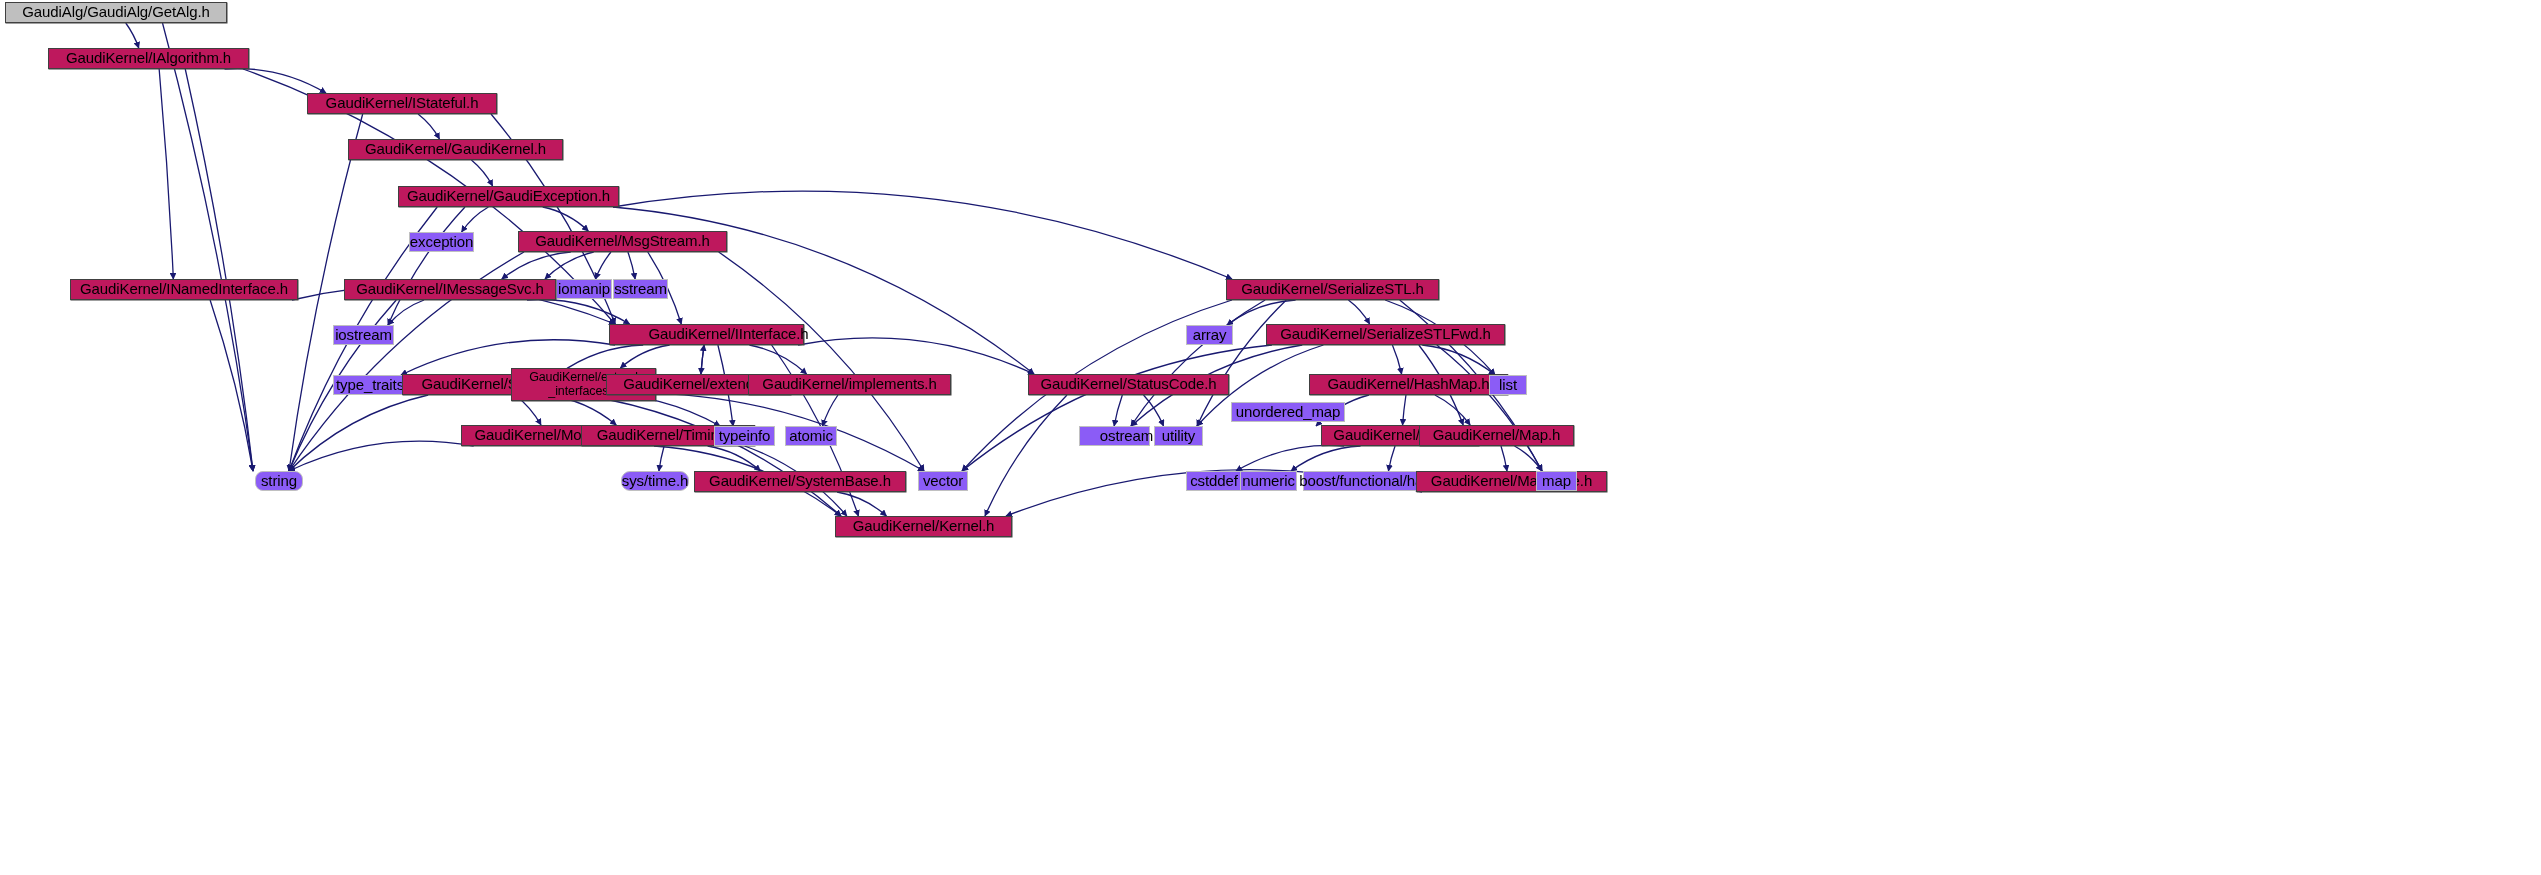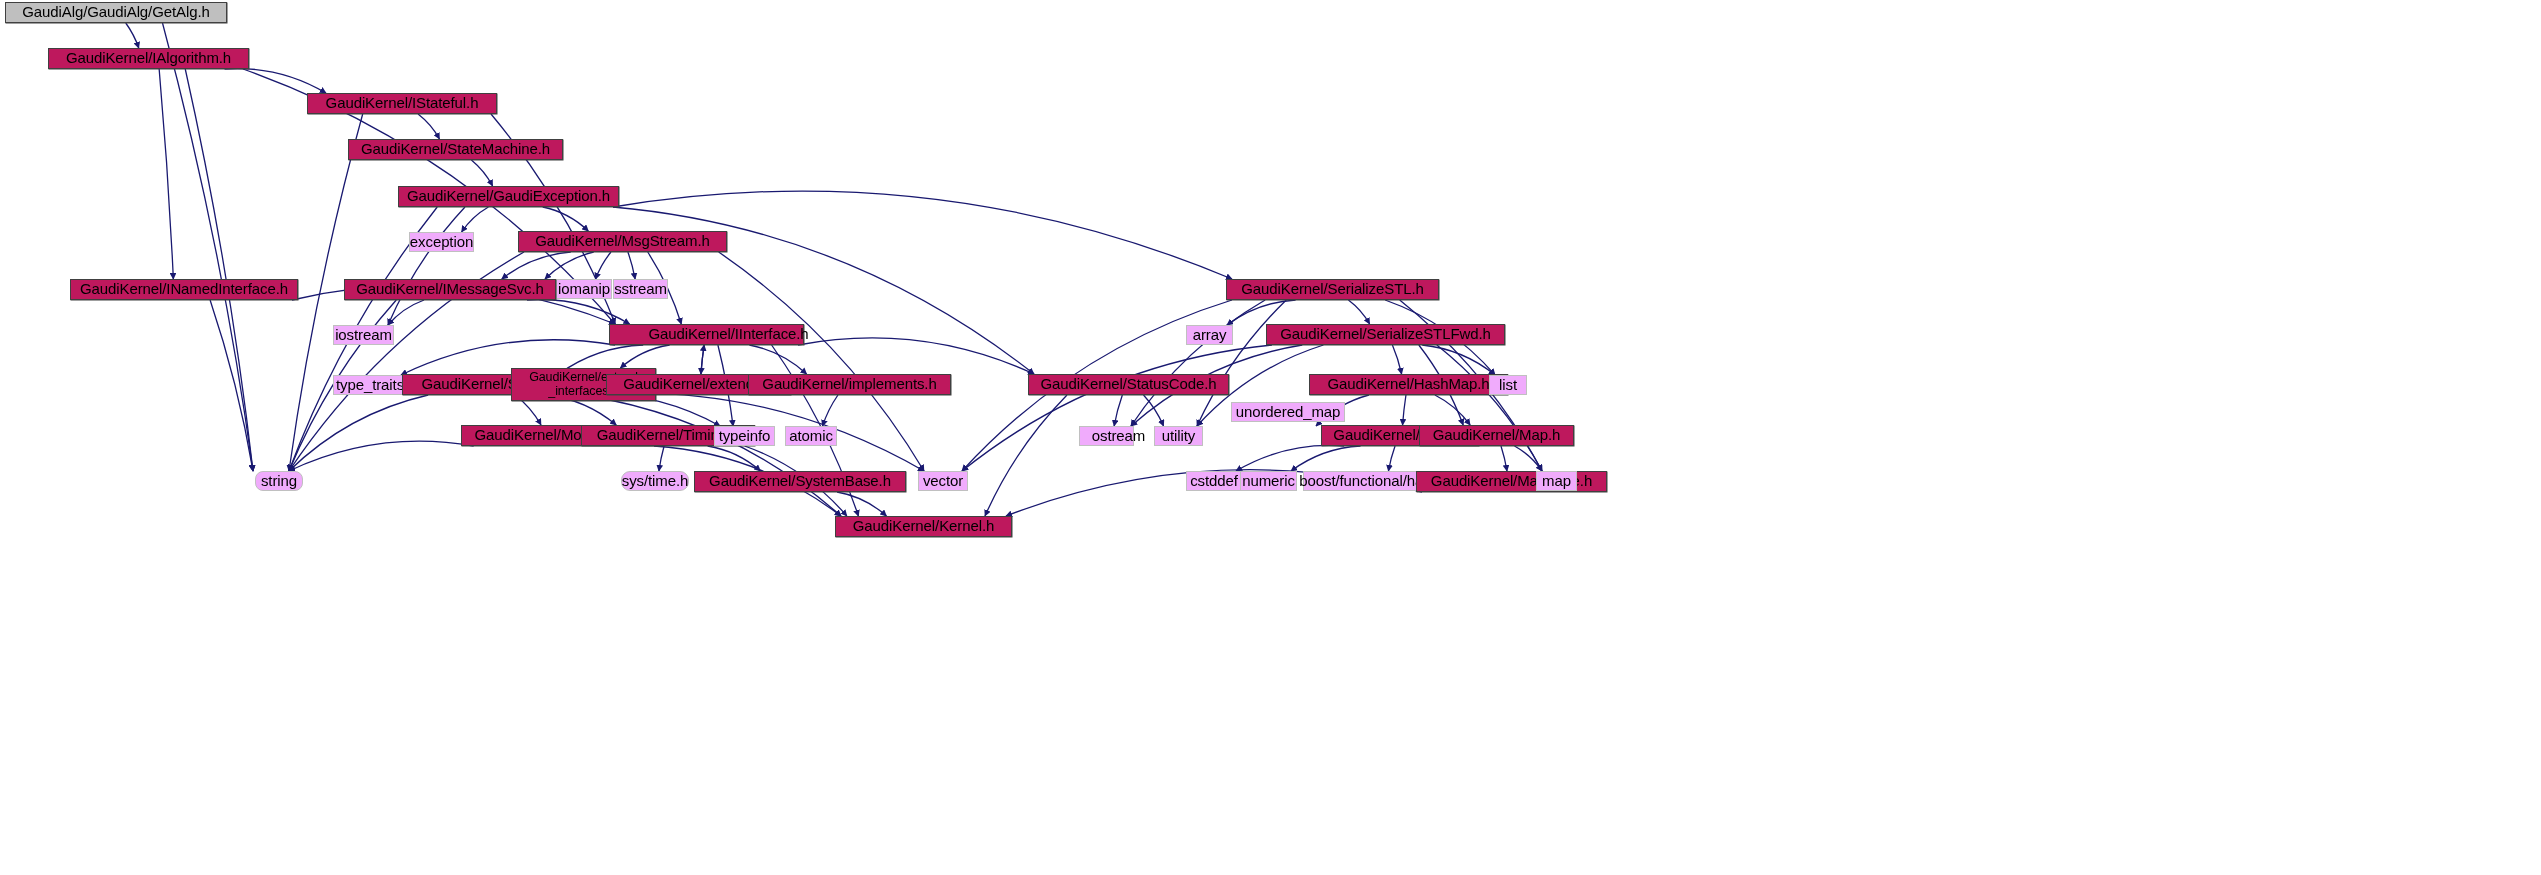--- a/index.html
+++ b/index.html
@@ -33,21 +33,21 @@
     box-shadow:0.5px 0.5px 0 #404040;
   }
   
   .n-hdr{
     background:#be185d;
     border:1.5px solid #404040;
     box-shadow:0.5px 0.5px 0 #404040;
   }
   
   .n-sys{
-    background:#f0abfc;
+    background:#8b5cf6;
     border:1px solid #c0c0c0;
   }
 </style>
 </head>
 <body>
 
 <div id="canvas">
   <svg id="edges" xmlns="http://www.w3.org/2000/svg">
     <defs>
       <marker id="arrow" viewBox="0 0 10 10" refX="9" refY="5" markerWidth="5.2" markerHeight="5.2" orient="auto-start-reverse">
@@ -130,21 +130,21 @@
         <path d="M 1395.05 446 Q 1390.7 458.2 1388.45 471" marker-end="url(#arrow)"></path>
         <path d="M 1501 446 Q 1504.9 458.3 1507 471" marker-end="url(#arrow)"></path>
         <path d="M 1514.5 446 Q 1531.2 455.2 1542 471" marker-end="url(#arrow)"></path>
         <path d="M 1422 492 Q 1210.2 437.6 1006 516" marker-end="url(#arrow)"></path>
       </g>
   </svg>
   <div id="node-layer">
       <div class="node n-root" style="left: 5px; top: 2px; width: 222px; height: 21px;"><span>GaudiAlg/GaudiAlg/GetAlg.h</span></div>
       <div class="node n-hdr" style="left: 48px; top: 48px; width: 201px; height: 21px;"><span>GaudiKernel/IAlgorithm.h</span></div>
       <div class="node n-hdr" style="left: 307px; top: 93px; width: 190px; height: 21px;"><span>GaudiKernel/IStateful.h</span></div>
-      <div class="node n-hdr" style="left: 348px; top: 139px; width: 215px; height: 21px;"><span>GaudiKernel/StateMachine.h</span></div>
+      <div class="node n-hdr" style="left: 348px; top: 139px; width: 215px; height: 21px;"><span>GaudiKernel/GaudiKernel.h</span></div>
       <div class="node n-hdr" style="left: 398px; top: 186px; width: 221px; height: 21px;"><span>GaudiKernel/GaudiException.h</span></div>
       <div class="node n-sys" style="left: 409px; top: 232px; width: 65px; height: 20px;"><span>exception</span></div>
       <div class="node n-hdr" style="left: 518px; top: 231px; width: 209px; height: 21px;"><span>GaudiKernel/MsgStream.h</span></div>
       <div class="node n-sys" style="left: 502px; top: 279px; width: 49px; height: 20px;"><span>cstdio</span></div>
       <div class="node n-sys" style="left: 556px; top: 279px; width: 56px; height: 20px;"><span>iomanip</span></div>
       <div class="node n-sys" style="left: 613px; top: 279px; width: 55px; height: 20px;"><span>sstream</span></div>
       <div class="node n-hdr" style="left: 70px; top: 279px; width: 228px; height: 21px;"><span>GaudiKernel/INamedInterface.h</span></div>
       <div class="node n-hdr" style="left: 344px; top: 279px; width: 212px; height: 21px;"><span>GaudiKernel/IMessageSvc.h</span></div>
       <div class="node n-hdr" style="left: 1226px; top: 279px; width: 213px; height: 21px;"><span>GaudiKernel/SerializeSTL.h</span></div>
       <div class="node n-sys" style="left: 333px; top: 325px; width: 61px; height: 20px;"><span>iostream</span></div>
@@ -157,21 +157,21 @@
 _interfaces.h</span></div>
       <div class="node n-hdr" style="left: 606px; top: 374px; width: 185px; height: 21px;"><span>GaudiKernel/extends.h</span></div>
       <div class="node n-hdr" style="left: 748px; top: 374px; width: 203px; height: 21px;"><span>GaudiKernel/implements.h</span></div>
       <div class="node n-hdr" style="left: 1028px; top: 374px; width: 201px; height: 21px;"><span>GaudiKernel/StatusCode.h</span></div>
       <div class="node n-hdr" style="left: 1309px; top: 374px; width: 199px; height: 21px;"><span>GaudiKernel/HashMap.h</span></div>
       <div class="node n-sys" style="left: 1489px; top: 375px; width: 38px; height: 20px;"><span>list</span></div>
       <div class="node n-hdr" style="left: 461px; top: 425px; width: 199px; height: 21px;"><span>GaudiKernel/ModuleInfo.h</span></div>
       <div class="node n-hdr" style="left: 581px; top: 425px; width: 174px; height: 21px;"><span>GaudiKernel/Timing.h</span></div>
       <div class="node n-sys" style="left: 714px; top: 426px; width: 61px; height: 20px;"><span>typeinfo</span></div>
       <div class="node n-sys" style="left: 785px; top: 426px; width: 52px; height: 20px;"><span>atomic</span></div>
-      <div class="node n-sys" style="left: 1079px; top: 426px; width: 55px; height: 20px; padding-left: 24px;"><span>ostream</span></div>
+      <div class="node n-sys" style="left: 1079px; top: 426px; width: 71px; height: 20px; padding-left: 24px;"><span>ostream</span></div>
       <div class="node n-sys" style="left: 1154px; top: 426px; width: 49px; height: 20px;"><span>utility</span></div>
       <div class="node n-sys" style="left: 1231px; top: 402px; width: 114px; height: 20px;"><span>unordered_map</span></div>
       <div class="node n-hdr" style="left: 1321px; top: 425px; width: 158px; height: 21px;"><span>GaudiKernel/Hash.h</span></div>
       <div class="node n-hdr" style="left: 1419px; top: 425px; width: 155px; height: 21px;"><span>GaudiKernel/Map.h</span></div>
       <div class="node n-sys" style="left: 621px; top: 471px; width: 68px; height: 20px; border-radius: 9px;"><span>sys/time.h</span></div>
       <div class="node n-hdr" style="left: 694px; top: 471px; width: 212px; height: 21px;"><span>GaudiKernel/SystemBase.h</span></div>
       <div class="node n-sys" style="left: 255px; top: 471px; width: 48px; height: 20px; border-radius: 8px;"><span>string</span></div>
       <div class="node n-sys" style="left: 918px; top: 471px; width: 50px; height: 20px;"><span>vector</span></div>
       <div class="node n-sys" style="left: 1186px; top: 471px; width: 56px; height: 20px;"><span>cstddef</span></div>
       <div class="node n-sys" style="left: 1240px; top: 471px; width: 57px; height: 20px;"><span>numeric</span></div>

